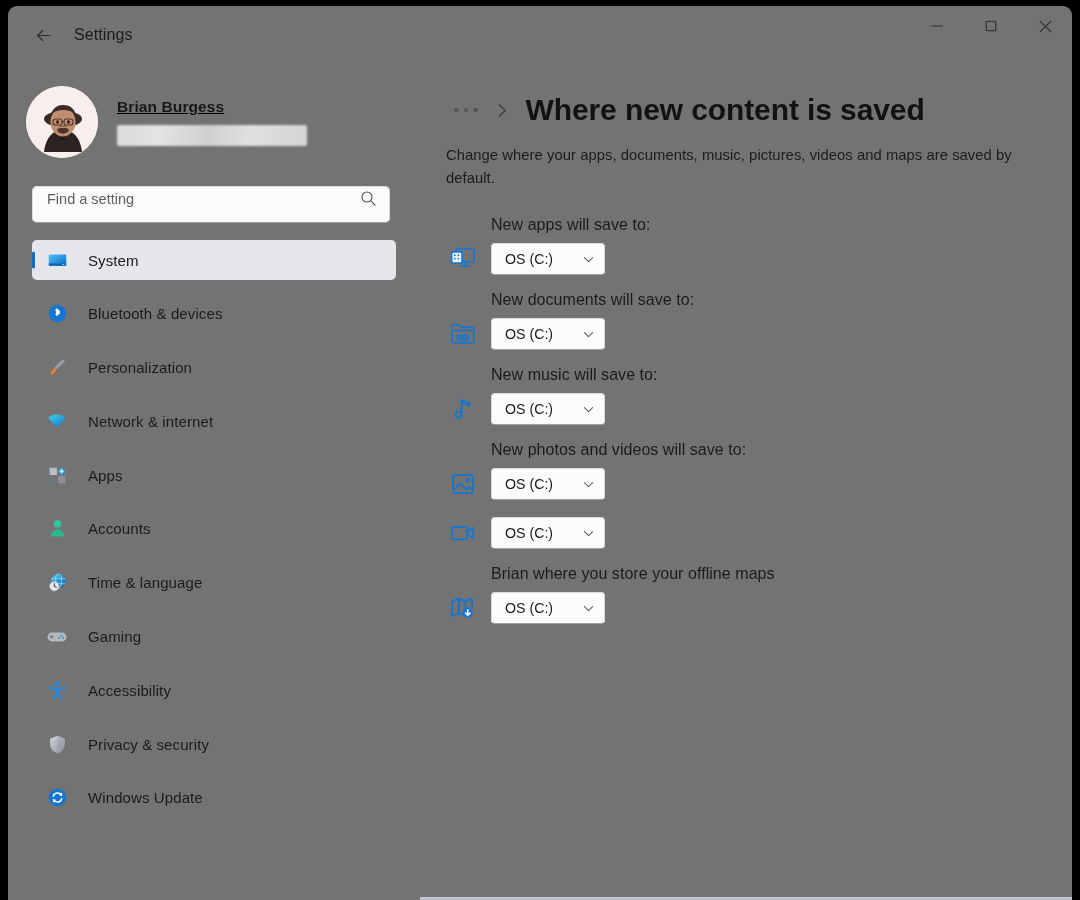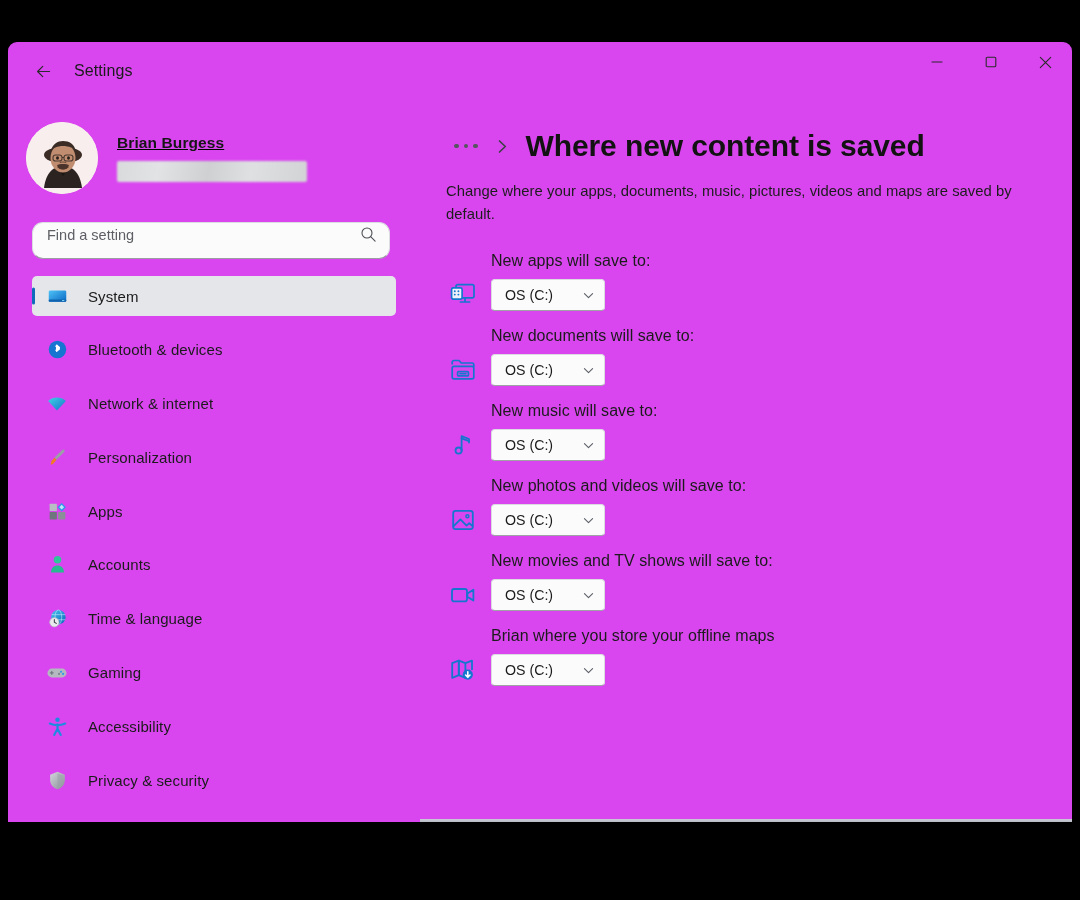--- a/index.html
+++ b/index.html
@@ -5,27 +5,26 @@
   html, body {
     margin: 0; padding: 0;
     width: 1080px; height: 900px;
     background: #000000;
     font-family: "Liberation Sans", sans-serif;
     overflow: hidden;
   }
   #window {
     position: absolute;
     left: 8px; top: 6px;
-    width: 1064px; height: 780px;
-    background: #d946ef;
+    width: 1064px; height: 894px;
+    background: #737373;
     border-radius: 9px 9px 0 0;
     overflow: hidden;
     display: flex;
     flex-direction: column;
-    margin-top: 36px;
   }
 
   
   #titlebar {
     height: 58px;
     flex: 0 0 58px;
     display: flex;
     align-items: flex-start;
     position: relative;
   }
@@ -106,21 +105,21 @@
     filter: blur(1.1px);
   }
 
   #search-wrap {
     margin: 24px 0 0 24px;
     width: 358px;
     height: 37px;
     background: #fbfbfc;
     border: 1px solid #dcdde1;
     border-bottom: 1px solid #9b9da3;
-    border-radius: 11px;
+    border-radius: 5px;
     box-sizing: border-box;
     display: flex;
     align-items: center;
     padding: 0 12px 12px 14px;
   }
   #search-input {
     flex: 1 1 auto;
     border: none;
     outline: none;
     background: transparent;
@@ -363,41 +362,41 @@
             <svg width="21" height="21" viewBox="0 0 24 24">
               <circle cx="12" cy="12" r="10" fill="#1675d1"></circle>
               <path d="M10.2 8.2 L14.2 11.3 L11 14 L11 7 L14.2 9.7 L10.2 12.8" fill="none" stroke="#ffffff" stroke-width="1.5" stroke-linecap="round" stroke-linejoin="round"></path>
             </svg>
           </span>
           <span class="nav-label">Bluetooth &amp; devices</span>
         </div>
 
         <div class="nav-item">
           <span class="nav-icon">
+            <svg width="21" height="21" viewBox="0 0 24 24">
+              <path d="M19.5 3.2 C20.3 4 20.3 4.8 19.6 5.6 L11 14.4 L8.6 12 L17.4 3.4 C18.2 2.7 18.9 2.6 19.5 3.2 Z" fill="#9aa0a6"></path>
+              <path d="M8.4 12.2 L10.9 14.7 L7.6 18.6 C6.6 19.8 5.1 20.3 4 19.8 C4.9 18.8 4.6 17.1 5.2 15.9 Z" fill="#f07c22"></path>
+            </svg>
+          </span>
+          <span class="nav-label">Personalization</span>
+        </div>
+
+        <div class="nav-item">
+          <span class="nav-icon">
             <svg width="22" height="22" viewBox="0 0 24 24">
               <defs>
                   <linearGradient id="g-wifi" x1="0" y1="0" x2="1" y2="1">
                 <stop offset="0" stop-color="#3fd3e8"></stop>
                     <stop offset="1" stop-color="#1473c8"></stop>
                   </linearGradient>
                 </defs>
               <path d="M2.3 8.6 C5 6.2 8.4 4.9 12 4.9 C15.6 4.9 19 6.2 21.7 8.6 L12 19.2 Z" fill="url(#g-wifi)"></path>
             </svg>
           </span>
           <span class="nav-label">Network &amp; internet</span>
-        </div>
-
-        <div class="nav-item">
-          <span class="nav-icon">
-            <svg width="21" height="21" viewBox="0 0 24 24">
-              <path d="M19.5 3.2 C20.3 4 20.3 4.8 19.6 5.6 L11 14.4 L8.6 12 L17.4 3.4 C18.2 2.7 18.9 2.6 19.5 3.2 Z" fill="#9aa0a6"></path>
-              <path d="M8.4 12.2 L10.9 14.7 L7.6 18.6 C6.6 19.8 5.1 20.3 4 19.8 C4.9 18.8 4.6 17.1 5.2 15.9 Z" fill="#f07c22"></path>
-            </svg>
-          </span>
-          <span class="nav-label">Personalization</span>
         </div>
 
         <div class="nav-item">
           <span class="nav-icon">
             <svg width="21" height="21" viewBox="0 0 24 24">
               <rect x="3" y="3" width="8.3" height="8.3" rx=".6" fill="#b9bdc4"></rect>
               <rect x="3" y="12.7" width="8.3" height="8.3" rx=".6" fill="#6f757d"></rect>
               <rect x="12.7" y="12.7" width="8.3" height="8.3" rx=".6" fill="#8b9098"></rect>
               <path d="M16.8 2.3 L21.6 7.1 L16.8 11.9 L12 7.1 Z" fill="#2b9ae8"></path>
               <path d="M16.8 4.4 L19.5 7.1 L16.8 9.8 L14.1 7.1 Z" fill="#bfe6fb"></path>
@@ -586,21 +585,20 @@
             <div class="dropdown">
               <span class="dropdown-value">OS (C:)</span>
               <svg width="13" height="13" viewBox="0 0 14 14">
                 <path d="M2.6 5 L7 9.4 L11.4 5" fill="none" stroke="#5c5f66" stroke-width="1.2" stroke-linecap="round" stroke-linejoin="round"></path>
               </svg>
             </div>
           </div>
         </div>
 
         <div class="row">
-          <div class="row-label">New movies and TV shows will save to:</div>
           <div class="row-control">
             <span class="row-icon">
               <svg width="28" height="28" viewBox="0 0 28 28">
                 <rect x="3" y="8" width="15" height="12.4" rx="2.2" fill="none" stroke="#1476cf" stroke-width="1.8"></rect>
                 <path d="M18.4 12.6 L24.4 8.8 V19.6 L18.4 15.8 Z" fill="none" stroke="#1476cf" stroke-width="1.8" stroke-linejoin="round"></path>
               </svg>
             </span>
             <div class="dropdown">
               <span class="dropdown-value">OS (C:)</span>
               <svg width="13" height="13" viewBox="0 0 14 14">

